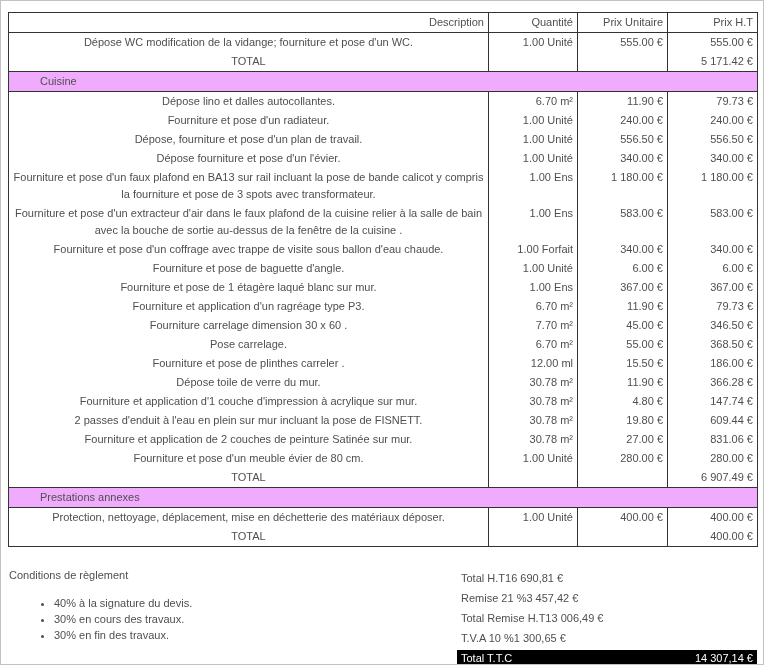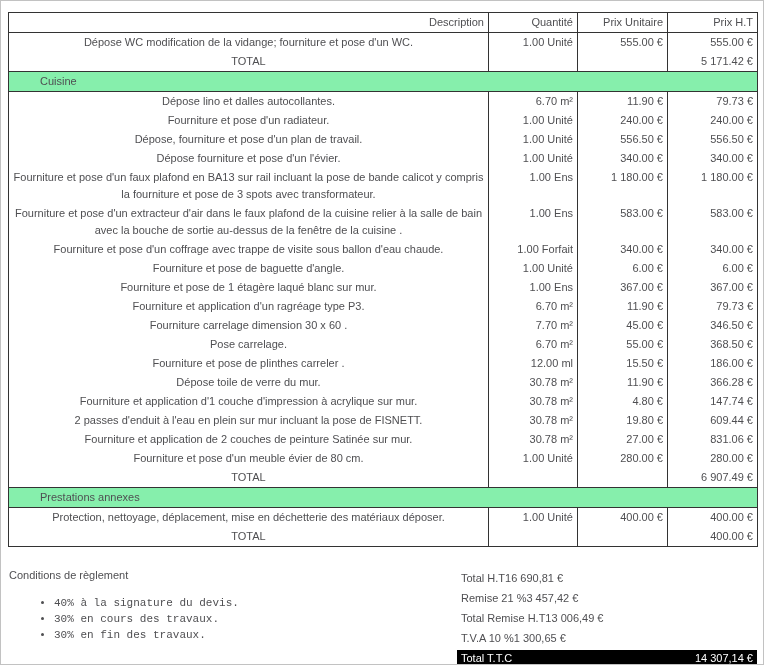--- a/index.html
+++ b/index.html
@@ -36,41 +36,41 @@
   }
   table.quote thead th {
     border-top: 1px solid #333;
     border-bottom: 1px solid #333;
     text-align: right;
   }
   table.quote thead th.desc { text-align: right; }
   td.desc { text-align: center; }
   td.num, th.num { text-align: right; white-space: nowrap; }
   tr.section-row td {
-    background: #86efac;
+    background: #f0abfc;
     border-top: 1px solid #333;
     border-bottom: 1px solid #333;
     padding-left: 31px;
   }
   tr.total-row td { height: 19px; }
   .bottom {
     width: 749px;
     margin-top: 21px;
     display: flex;
     justify-content: space-between;
     font-size: 11px;
     color: #4f4f52;
   }
   .conditions { padding-left: 1px; }
   .cond-title { line-height: 14px; }
   .conditions ul {
     margin: 13px 0 0 0;
     padding-left: 45px;
   }
-  .conditions li { line-height: 16px; font-family: Liberation Mono, monospace; }
+  .conditions li { line-height: 16px; }
   .summary { width: 300px; }
   .summary-row {
     display: flex;
     justify-content: flex-start;
     line-height: 20px;
     padding: 0 4px;
   }
   .summary-total {
     display: flex;
     justify-content: space-between;

